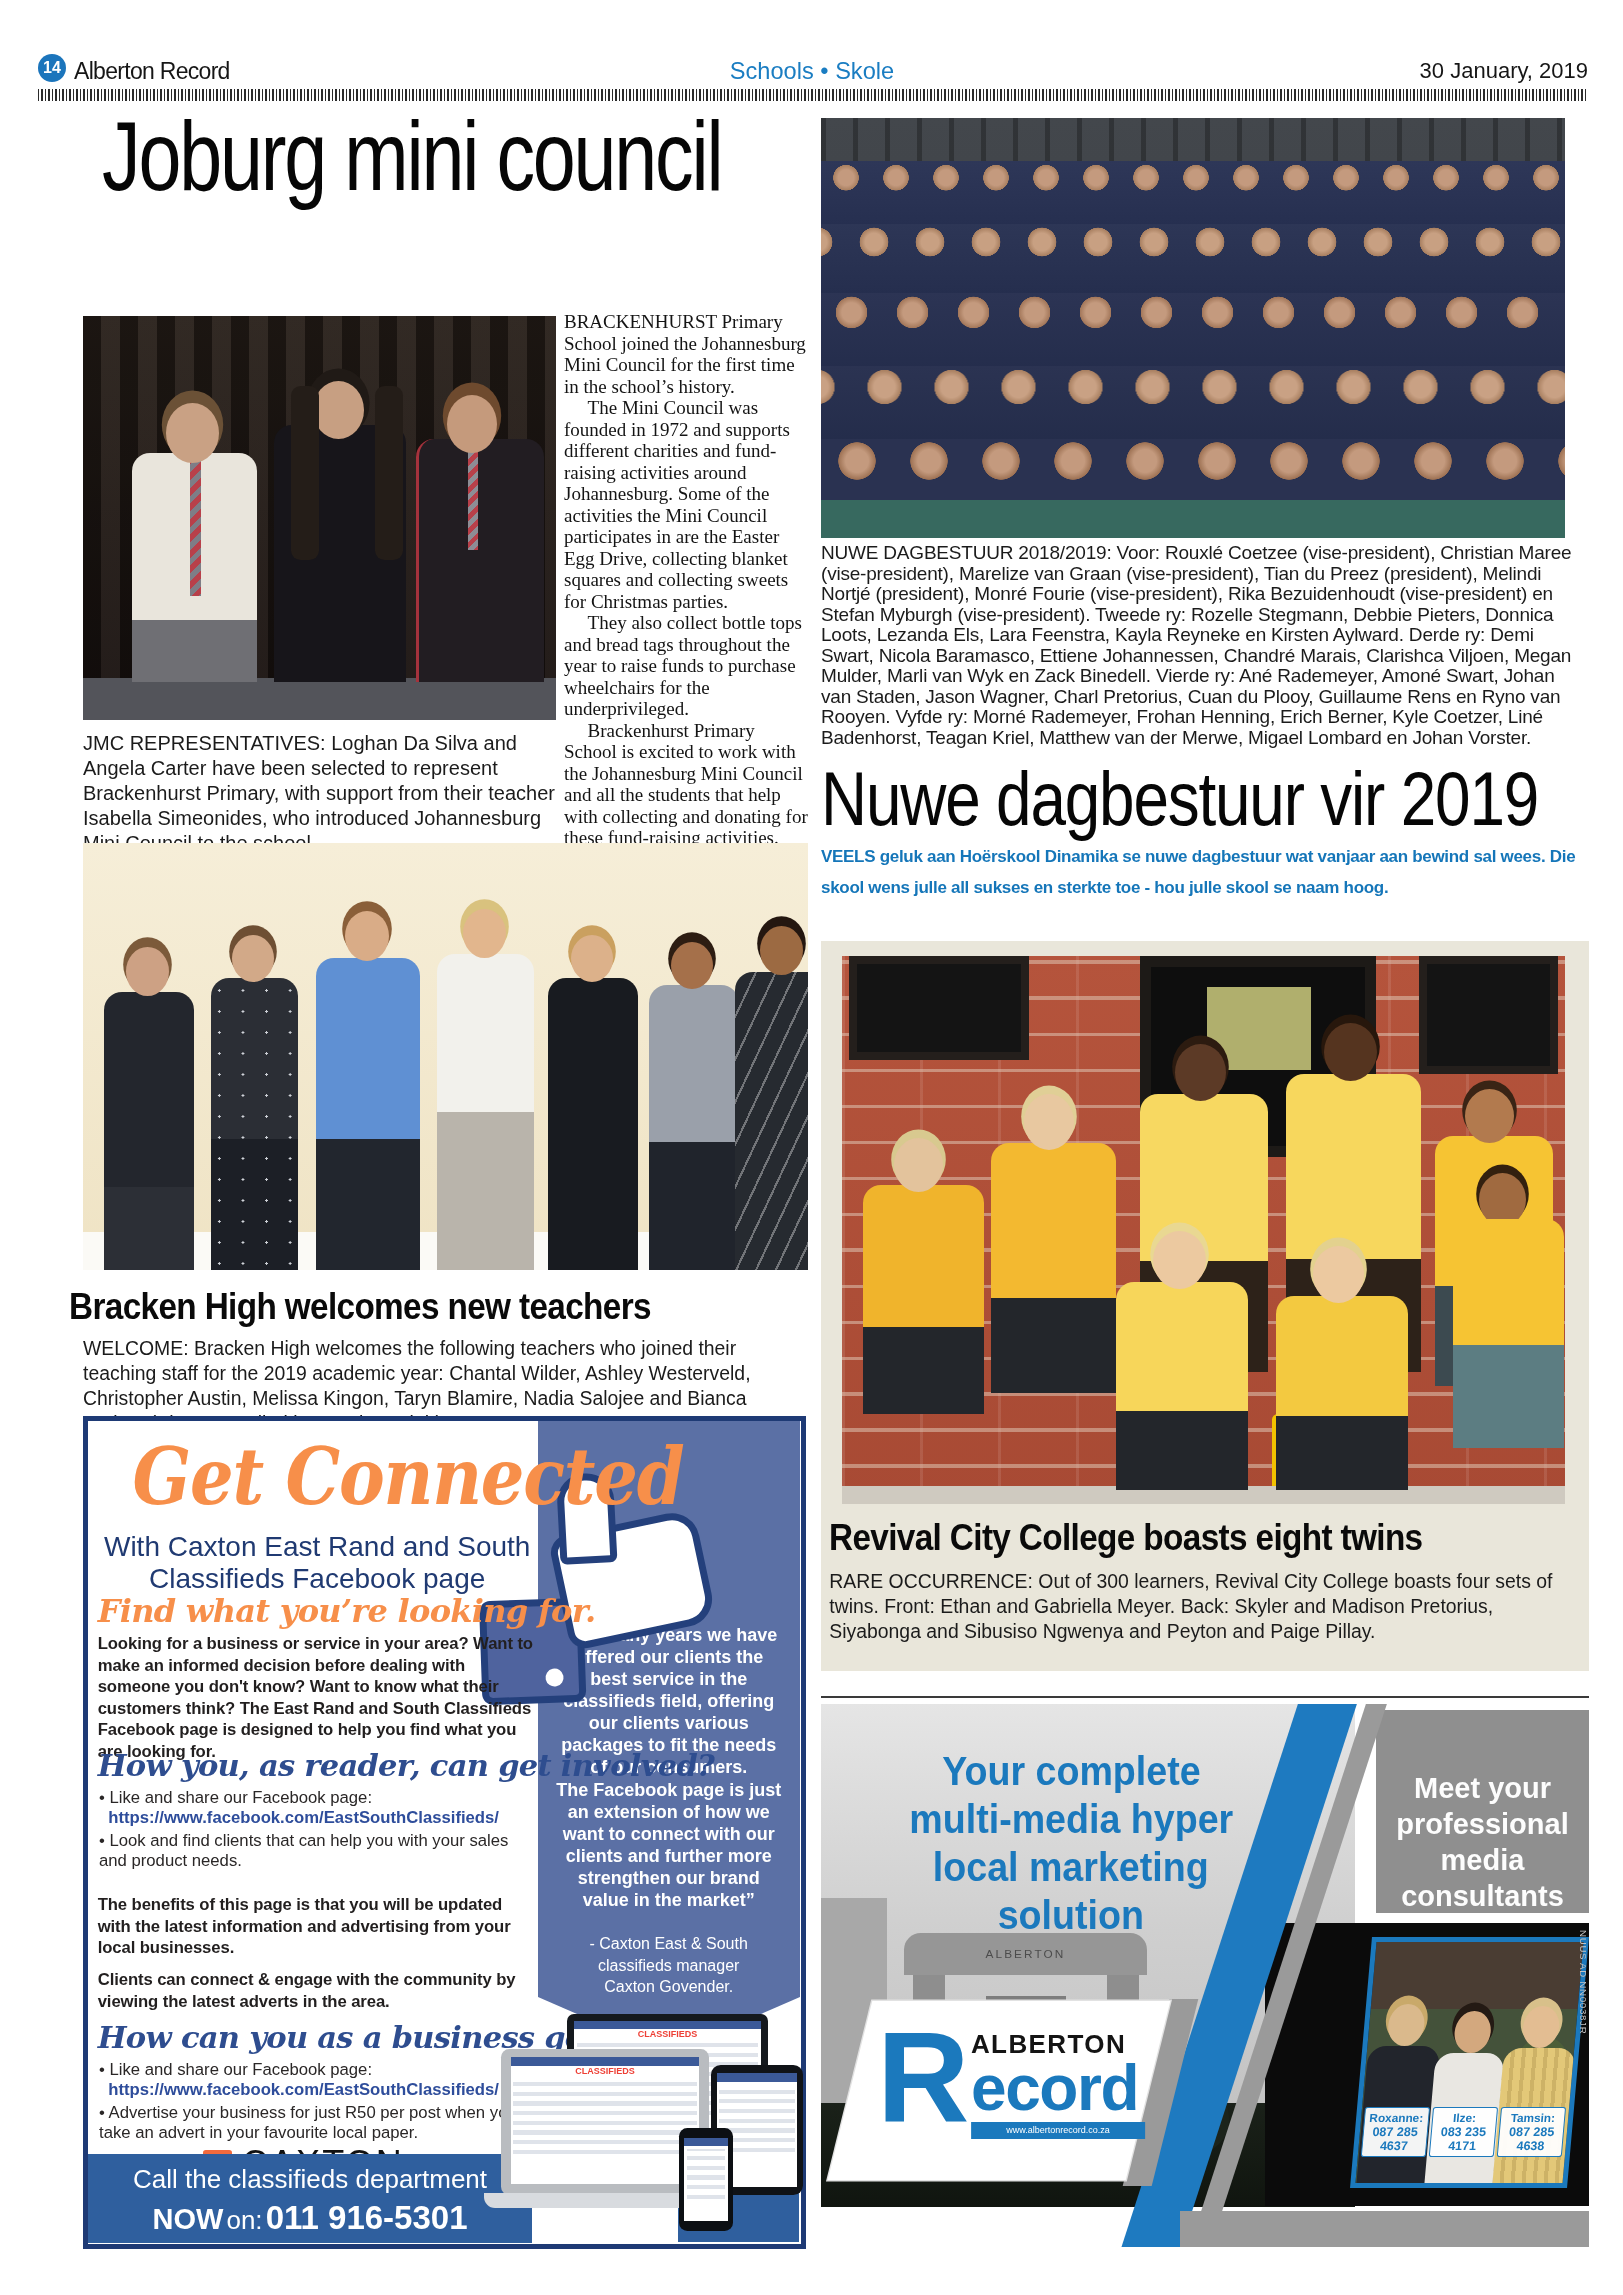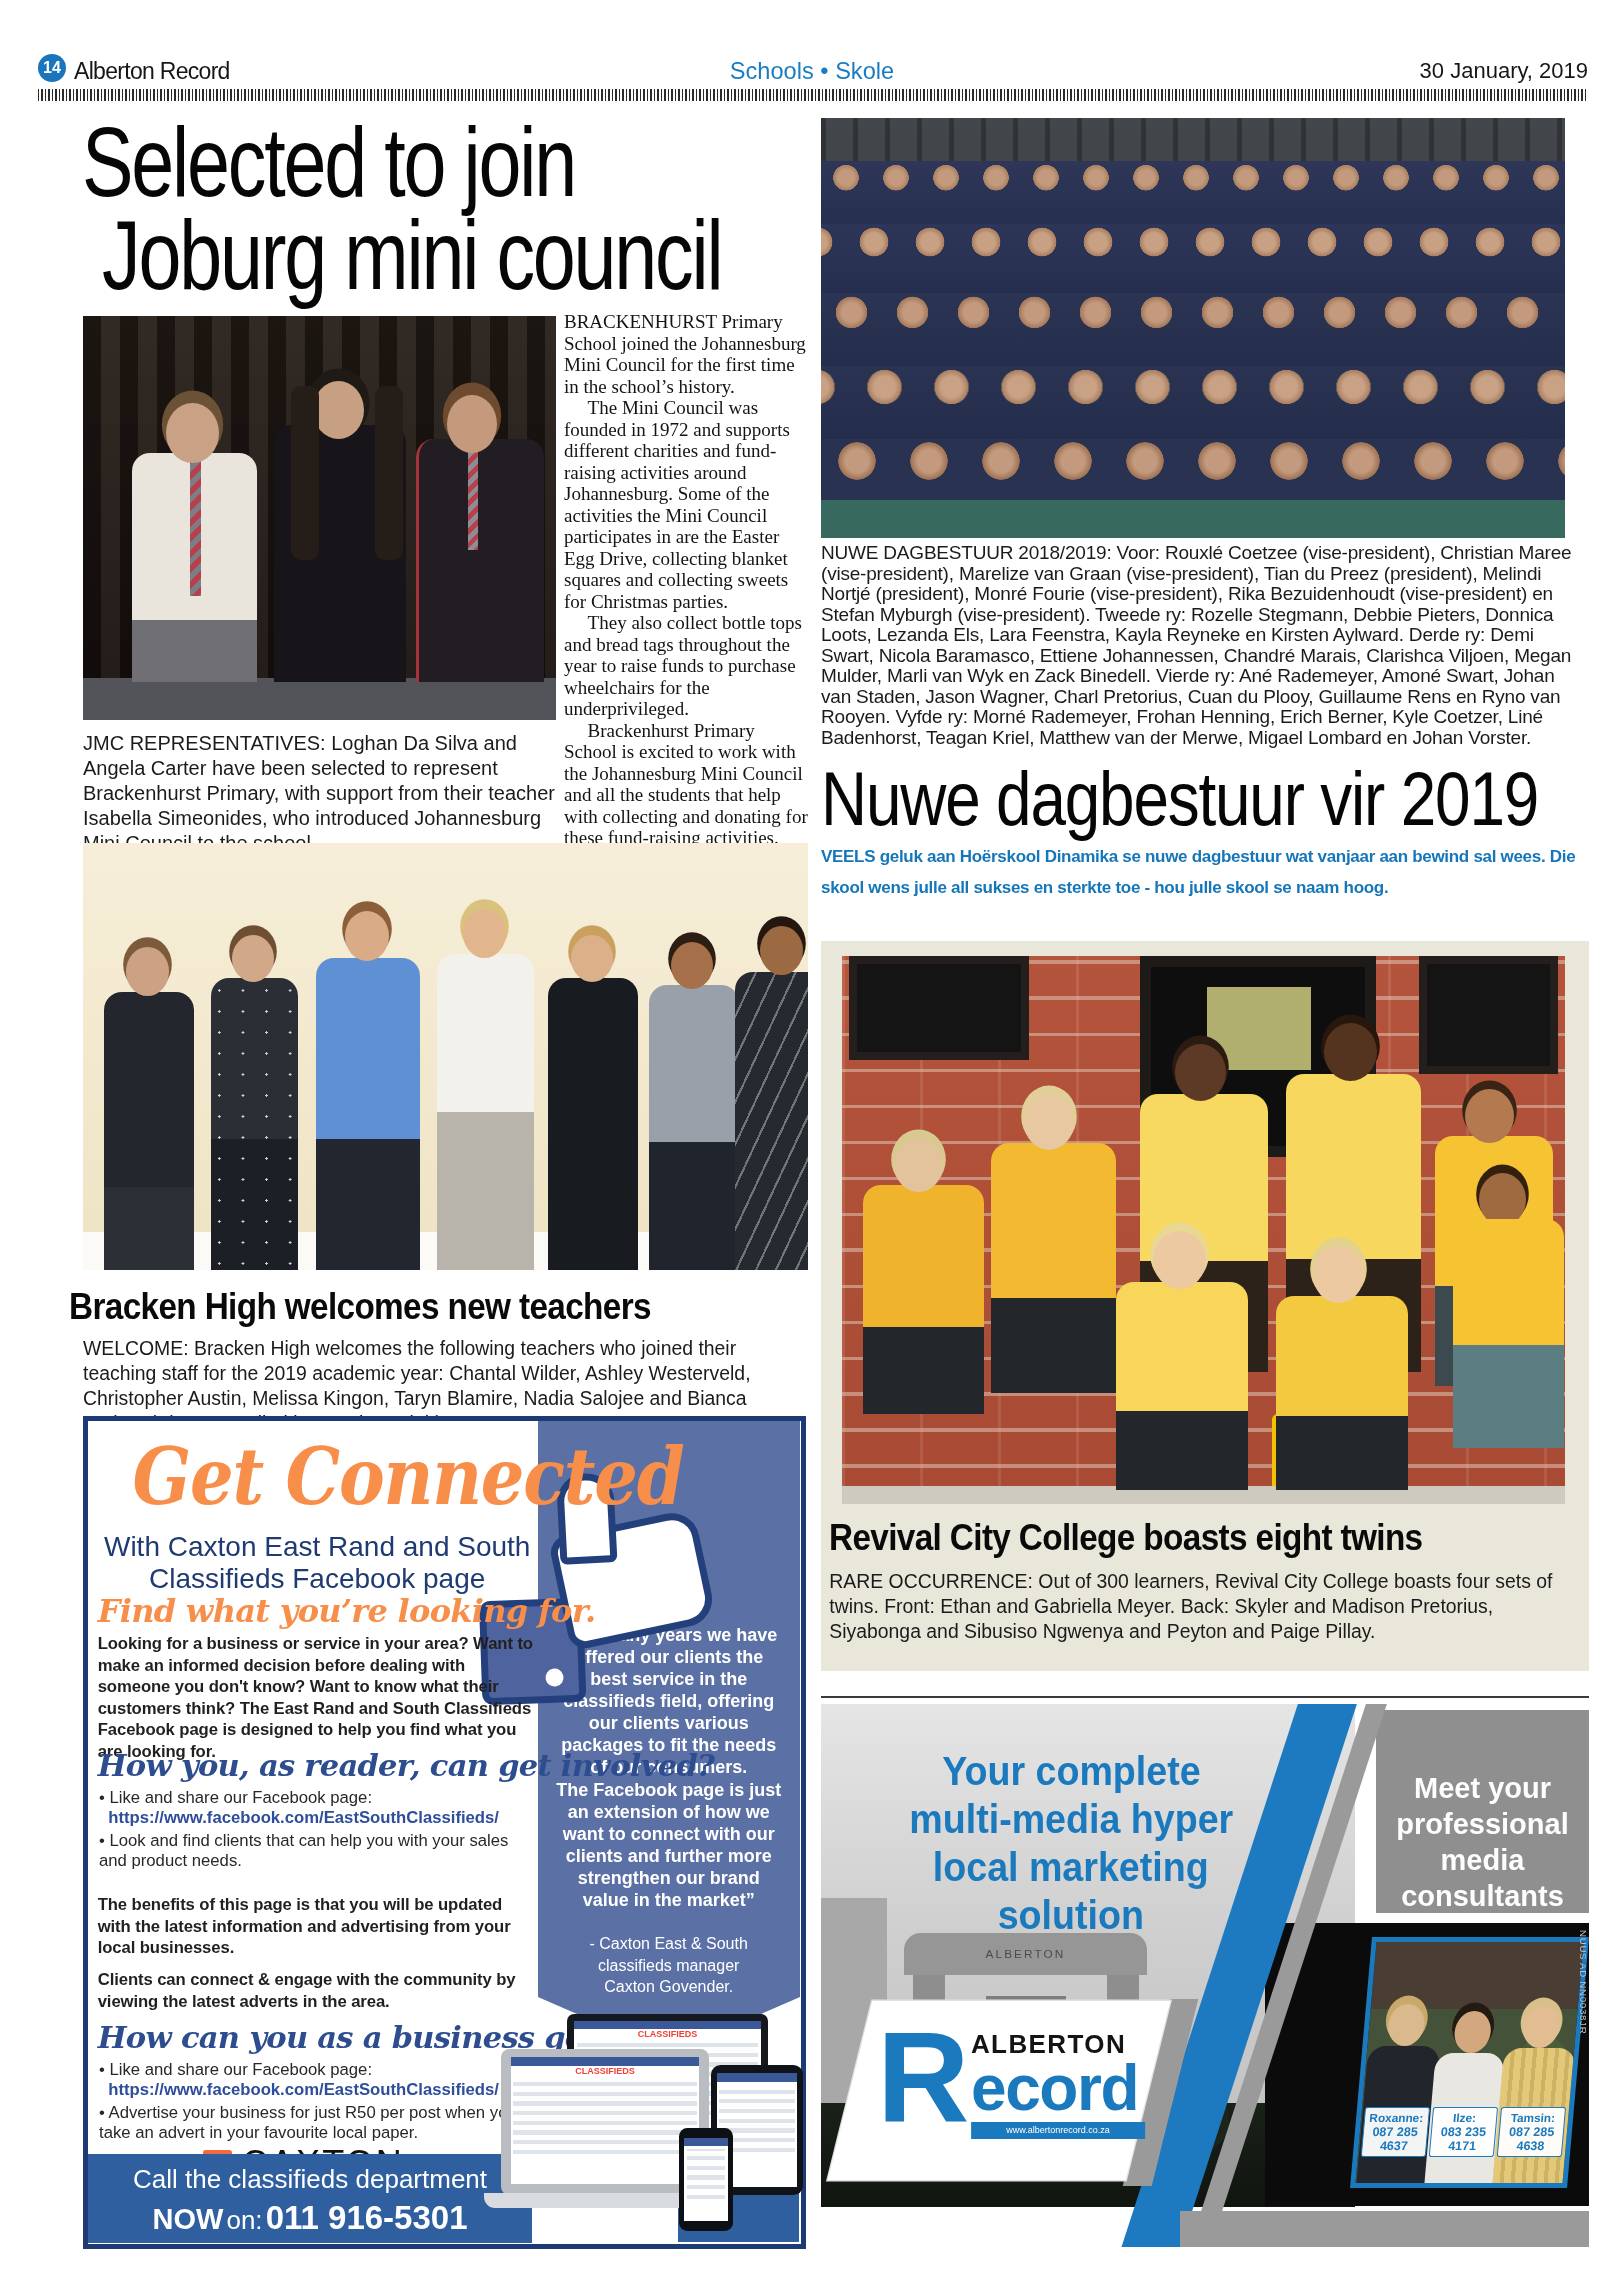--- a/index.html
+++ b/index.html
@@ -72,21 +72,20 @@
 
 <div class="page">
 
   <div class="abs pagenum">14</div>
   <div class="abs masthead">Alberton Record</div>
   <div class="abs section-title">Schools • Skole</div>
   <div class="abs dateline">30 January, 2019</div>
   <div class="abs hatch"></div>
 
   <div class="abs" style="left:82px;top:112px;">
-    <div><span class="cond h-lead" style="transform:scaleX(0.78);">Selected to join</span></div>
     <div style="margin-top:-5.6px;margin-left:20px;"><span class="cond h-lead" style="transform:scaleX(0.78);">Joburg mini council</span></div>
   </div>
 
   <div class="abs photo" style="left:83px;top:316px;width:473px;height:404px;background:
        repeating-linear-gradient(90deg,rgba(0,0,0,0.35) 0 18px,rgba(255,255,255,0.04) 18px 37px),
        linear-gradient(#2a211b,#191210);">
     <div class="abs" style="left:0;bottom:0;width:100%;height:42px;background:#53545a;"></div>
 
     <div class="fig" style="left:49px;bottom:38px;width:125px;height:229px;background:#e9e5dc;">
       <div class="abs" style="left:58px;top:4.2px;width:11px;height:139px;background:repeating-linear-gradient(135deg,#b8404a 0 5.6px,#7e7d86 5.6px 11px);"></div>

